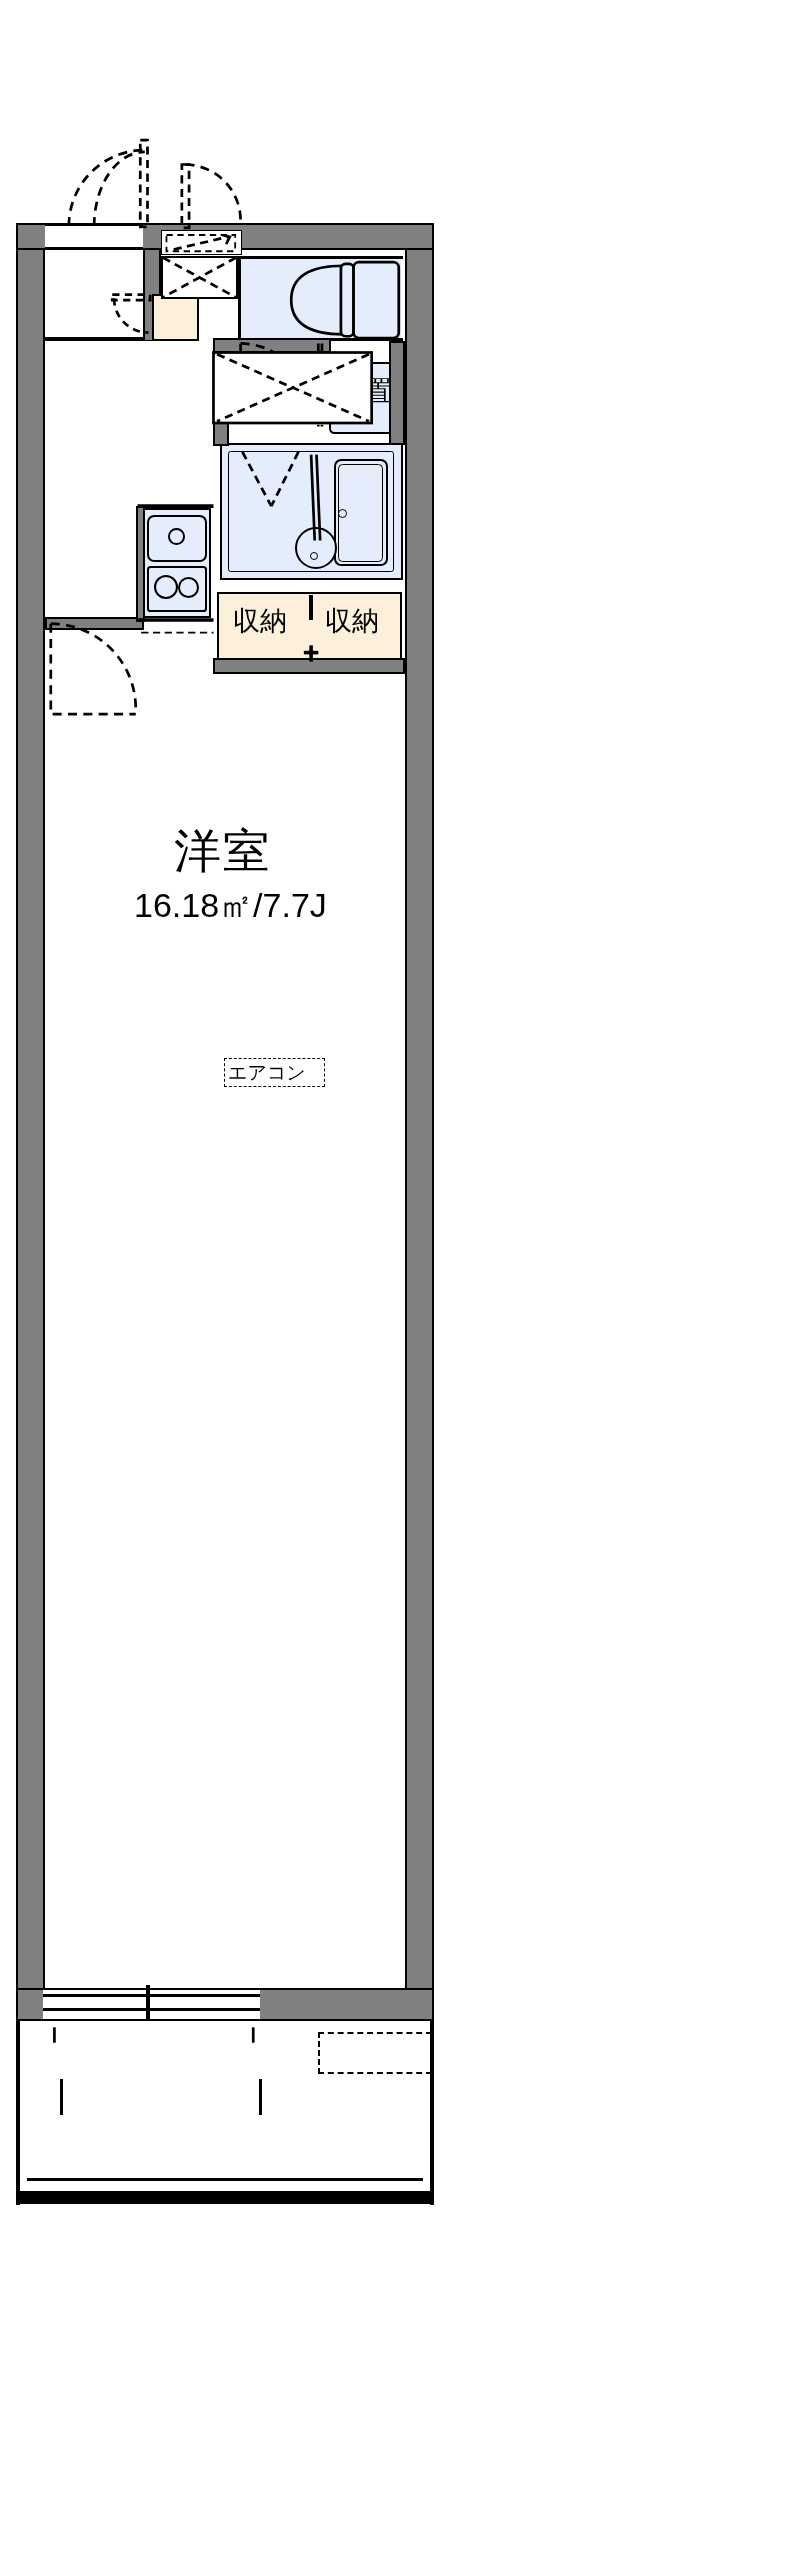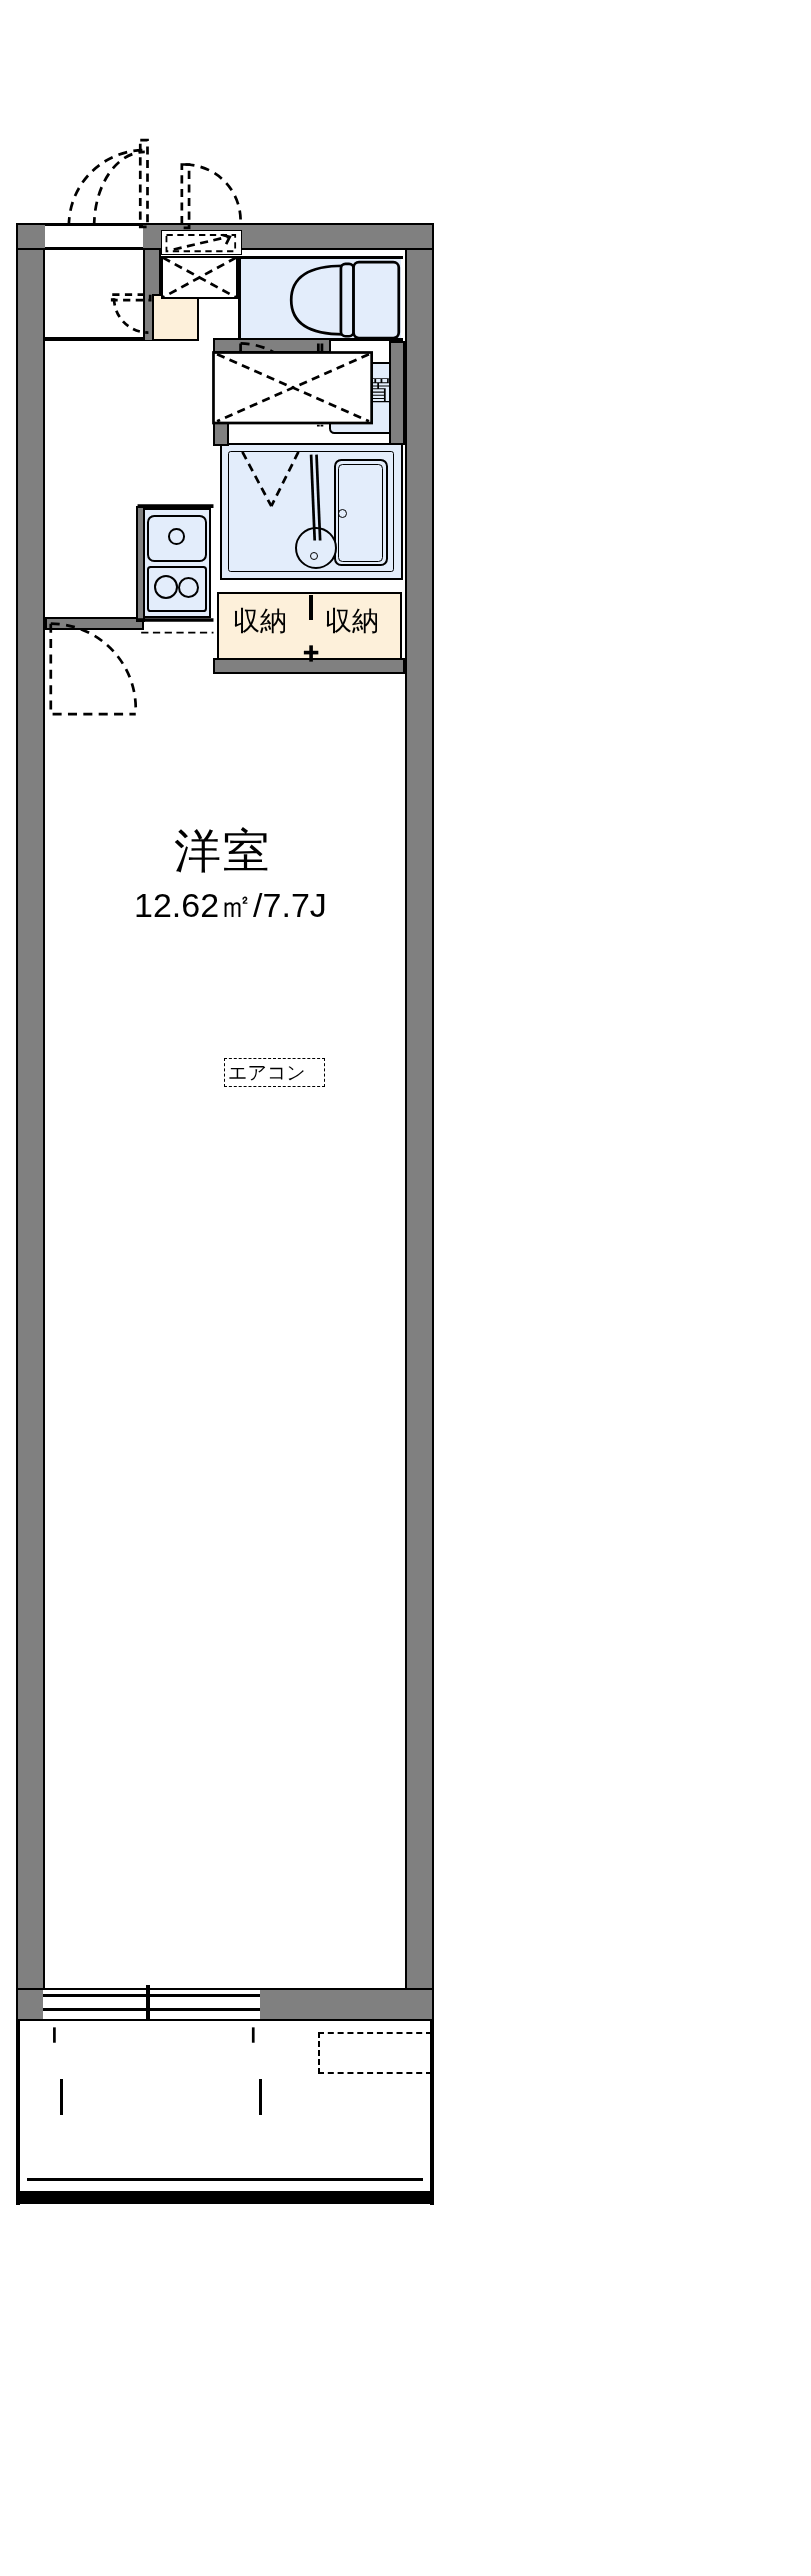--- a/index.html
+++ b/index.html
@@ -90,21 +90,21 @@
   <div class="wall" style="left:389px;top:341px;width:16.3px;height:104px;"></div>
 
   <div class="wall" style="left:213px;top:338px;width:118px;height:14.5px;"></div>
 
   <div class="wall" style="left:45px;top:617px;width:99px;height:12.7px;"></div>
 
   <div class="wall" style="left:136px;top:506px;width:9px;height:116px;"></div>
 
   <div class="room" style="left:45px;top:674px;width:360px;height:1293px;background:#fff;"></div>
   <div class="lbl" style="left:174px;top:827px;font-size:47px;letter-spacing:1.8px;">洋室</div>
-  <div class="lbl" style="left:134px;top:888px;font-size:34px;">12.62㎡/7.7J</div>
+  <div class="lbl" style="left:134px;top:888px;font-size:34px;">16.18㎡/7.7J</div>
 
   <div class="dash" style="left:224px;top:1058px;width:101px;height:29px;border:1.8px dashed #000;background:#fff;"></div>
   <div class="lbl" style="left:228px;top:1063px;font-size:19px;">エアコン</div>
 
   <div class="wall" style="left:16.3px;top:1988px;width:418px;height:33px;"></div>
 
   <div class="room" style="left:43px;top:1990px;width:217px;height:29px;background:#fff;"></div>
   <div class="line" style="left:43px;top:1994px;width:217px;height:2.7px;"></div>
   <div class="line" style="left:43px;top:2008px;width:217px;height:2.7px;"></div>
   <div class="line" style="left:146px;top:1985px;width:3.6px;height:40px;"></div>

